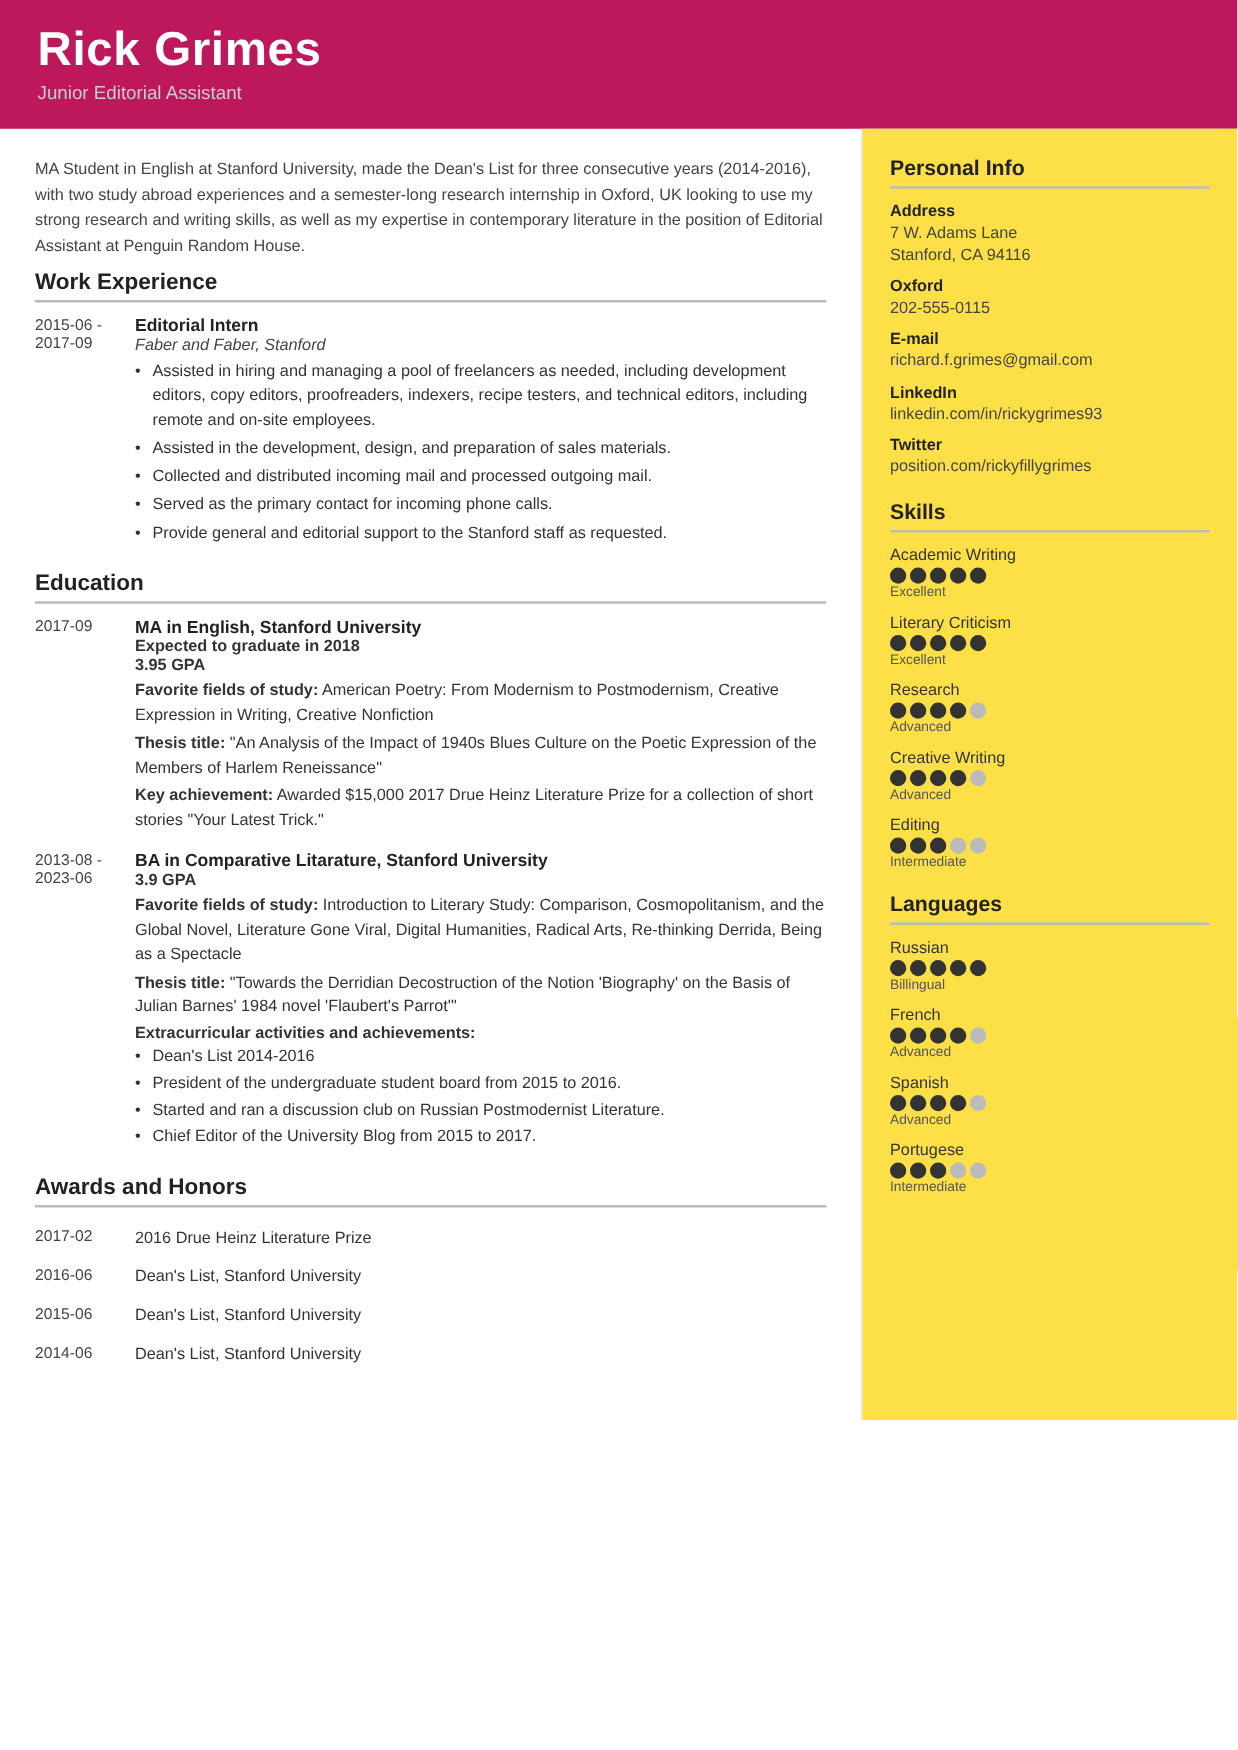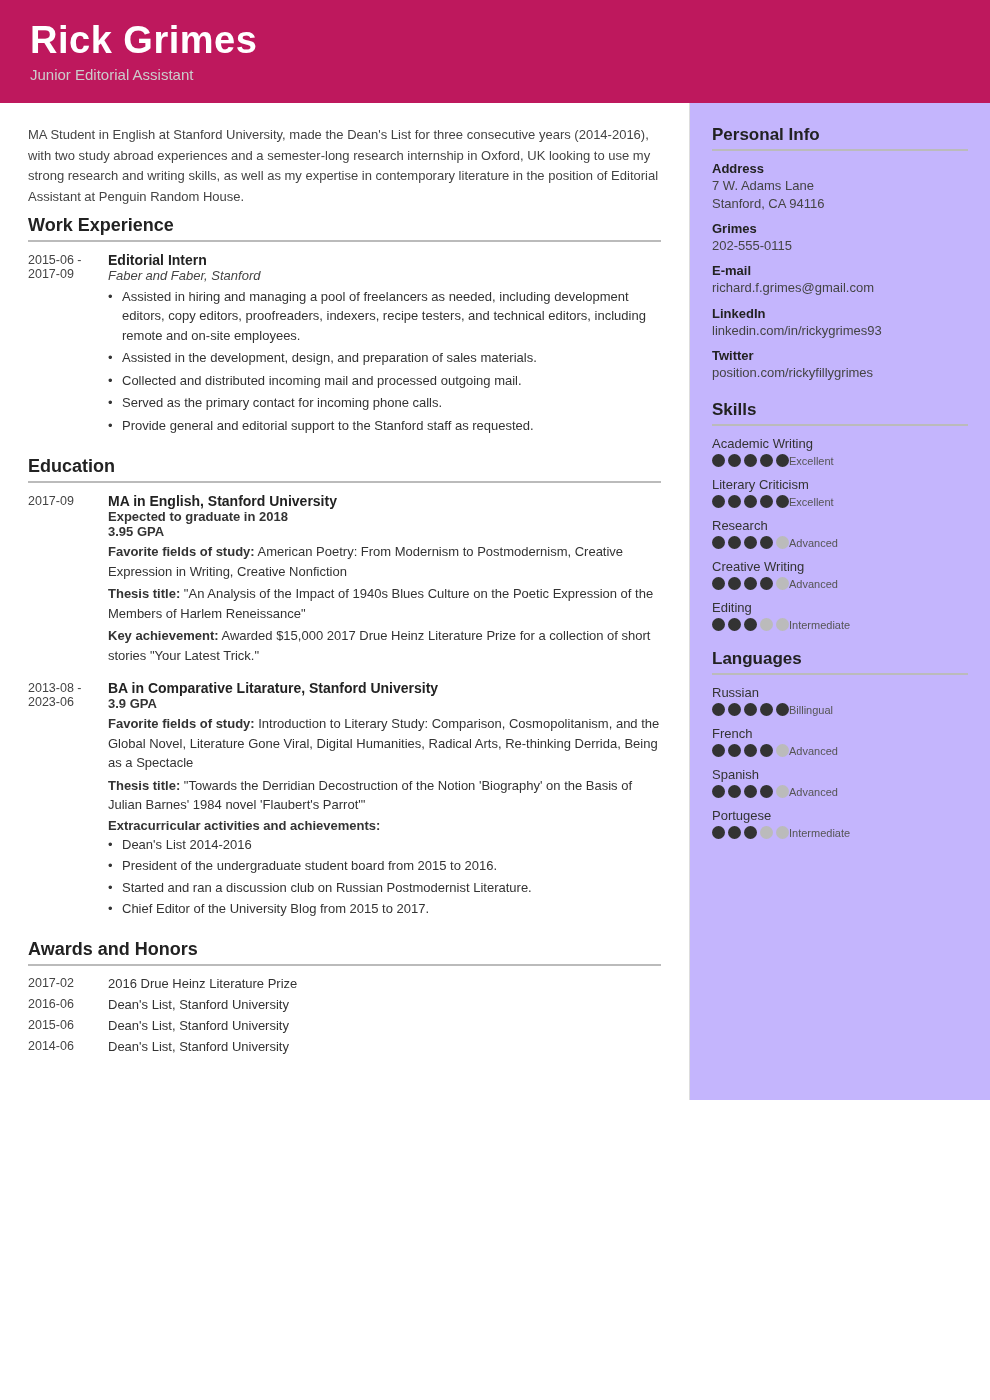--- a/index.html
+++ b/index.html
@@ -35,21 +35,21 @@
     .main-col {
       flex: 1;
       padding: 22px 28px 28px 28px;
       border-right: 1px solid #ddd;
     }
 
     
     .sidebar-col {
       width: 300px;
       padding: 22px 22px 28px 22px;
-      background: #c4b5fd;
+      background: #fde047;
     }
 
     
     .summary-text {
       font-size: 13px;
       line-height: 1.6;
       color: #444;
       margin-bottom: 7px;
     }
 
@@ -166,20 +166,21 @@
     .edu-bullets li::before {
       content: "•";
       position: absolute;
       left: 0;
     }
 
     
     .award-entry {
       display: flex;
       margin-bottom: 6px;
+      margin-top: 16px;
     }
     .award-date {
       min-width: 80px;
       font-size: 12.5px;
       color: #444;
     }
     .award-text {
       font-size: 13px;
       color: #333;
     }
@@ -239,22 +240,22 @@
       width: 13px;
       height: 13px;
       border-radius: 50%;
       display: inline-block;
     }
     .dot-filled { background: #333; }
     .dot-empty { background: #bbb; }
 
     .skill-right {
       display: flex;
-      flex-direction: row;
-      align-items: flex-end;
+      flex-direction: column;
+      align-items: flex-start;
     }
 
     
   </style>
 </head>
 <body>
 
 <div class="header">
   <div class="header-name">Rick Grimes</div>
   <div class="header-title">Junior Editorial Assistant</div>
@@ -348,21 +349,21 @@
 
   </div>
 
   <div class="sidebar-col">
 
     <div class="sidebar-section">
       <div class="sidebar-heading">Personal Info</div>
       <hr class="sidebar-divider">
       <div class="info-label">Address</div>
       <div class="info-value">7 W. Adams Lane<br>Stanford, CA 94116</div>
-      <div class="info-label">Grimes</div>
+      <div class="info-label">Oxford</div>
       <div class="info-value">202-555-0115</div>
       <div class="info-label">E-mail</div>
       <div class="info-value">richard.f.grimes@gmail.com</div>
       <div class="info-label">LinkedIn</div>
       <div class="info-value">linkedin.com/in/rickygrimes93</div>
       <div class="info-label">Twitter</div>
       <div class="info-value">position.com/rickyfillygrimes</div>
     </div>
 
     <div class="sidebar-section">

